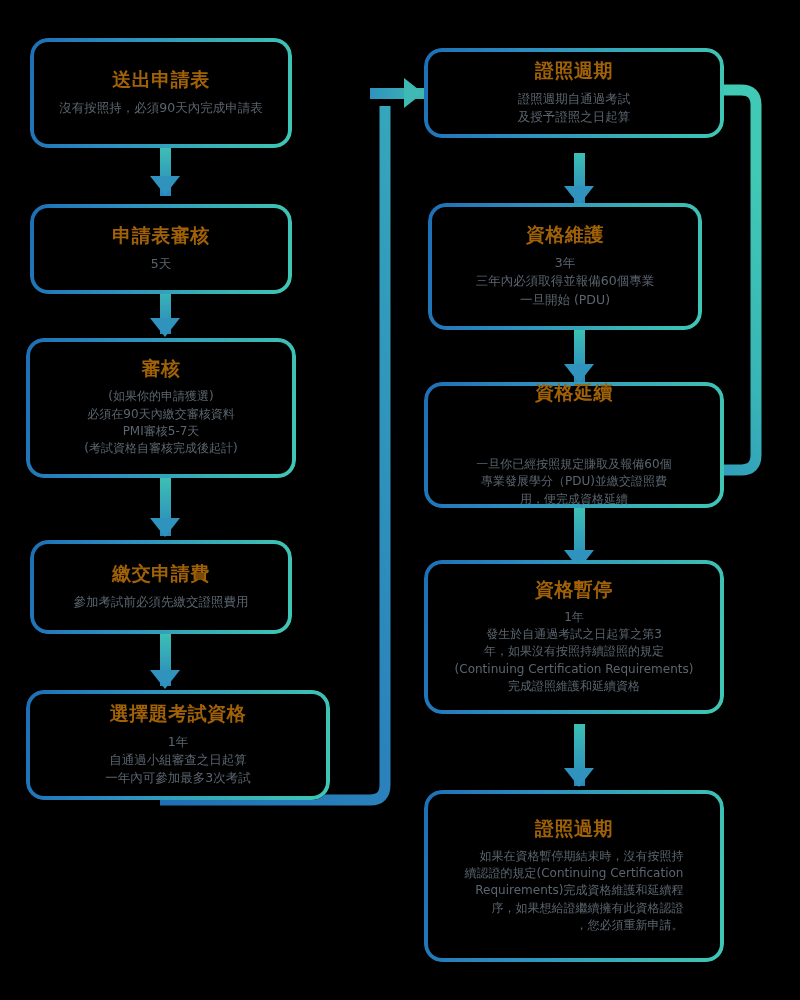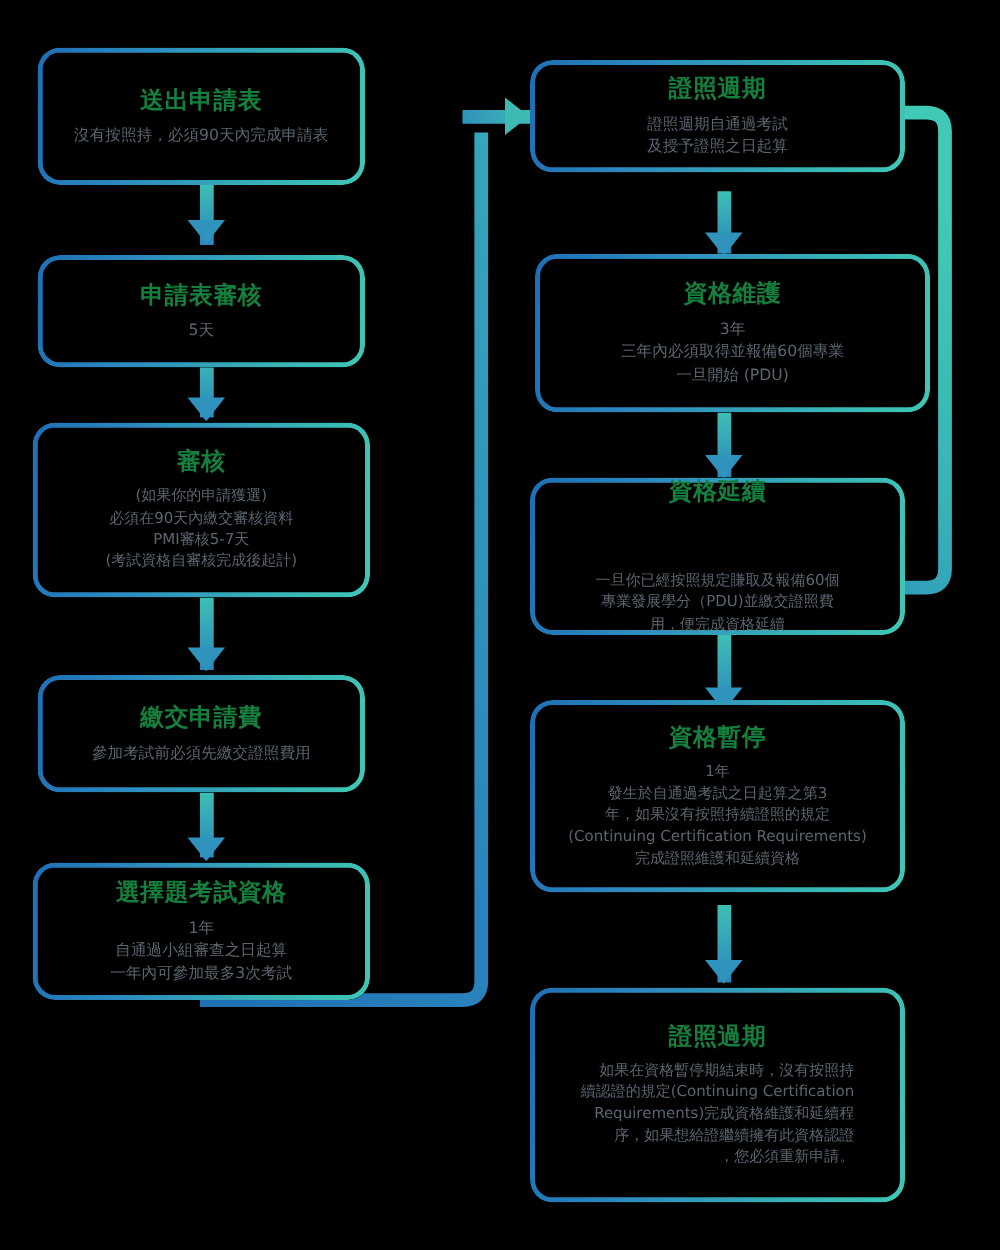--- a/index.html
+++ b/index.html
@@ -33,21 +33,21 @@
     background:linear-gradient(100deg,#1d6fb5 0%,#2d8cc0 32%,#37b0b6 70%,#3fc7b5 100%);
     -webkit-mask:linear-gradient(#000 0 0) content-box, linear-gradient(#000 0 0);
     -webkit-mask-composite:xor;
             mask:linear-gradient(#fff 0 0) content-box, linear-gradient(#fff 0 0);
             mask-composite:exclude;
     pointer-events:none;
   }
   .node .t {
     font-size: 19px;
     font-weight: 700;
-    color: #15803d;
+    color: #a16207;
     letter-spacing: .5px;
     margin-bottom: 6px;
     position: relative; z-index:2;
   }
   .node .b {
     font-size: 12.5px;
     line-height: 1.45;
     color: #5b656f;
     position: relative; z-index:2;
     white-space: pre-line;
@@ -162,34 +162,34 @@
 必須在90天內繳交審核資料
 PMI審核5-7天
 (考試資格自審核完成後起計)</div>
   </div>
 
   <div class="node" style="left:30px; top:540px; width:262px; height:94px;">
     <div class="t">繳交申請費</div>
     <div class="b">參加考試前必須先繳交證照費用</div>
   </div>
 
-  <div class="node" style="left:26px; top:690px; width:270px; height:110px;">
+  <div class="node" style="left:26px; top:690px; width:304px; height:110px;">
     <div class="t">選擇題考試資格</div>
     <div class="b">1年
 自通過小組審查之日起算
 一年內可參加最多3次考試</div>
   </div>
 
   <div class="node" style="left:424px; top:48px; width:300px; height:90px;">
     <div class="t">證照週期</div>
     <div class="b">證照週期自通過考試
 及授予證照之日起算</div>
   </div>
 
-  <div class="node" style="left:428px; top:203px; width:316px; height:127px;">
+  <div class="node" style="left:428px; top:203px; width:274px; height:127px;">
     <div class="t">資格維護</div>
     <div class="b">3年
 三年內必須取得並報備60個專業
 一旦開始 (PDU)</div>
   </div>
 
   <div class="node" style="left:424px; top:382px; width:300px; height:126px;gap:44px;">
     <div class="t">資格延續</div>
     <div class="b small">一旦你已經按照規定賺取及報備60個
 專業發展學分（PDU)並繳交證照費

